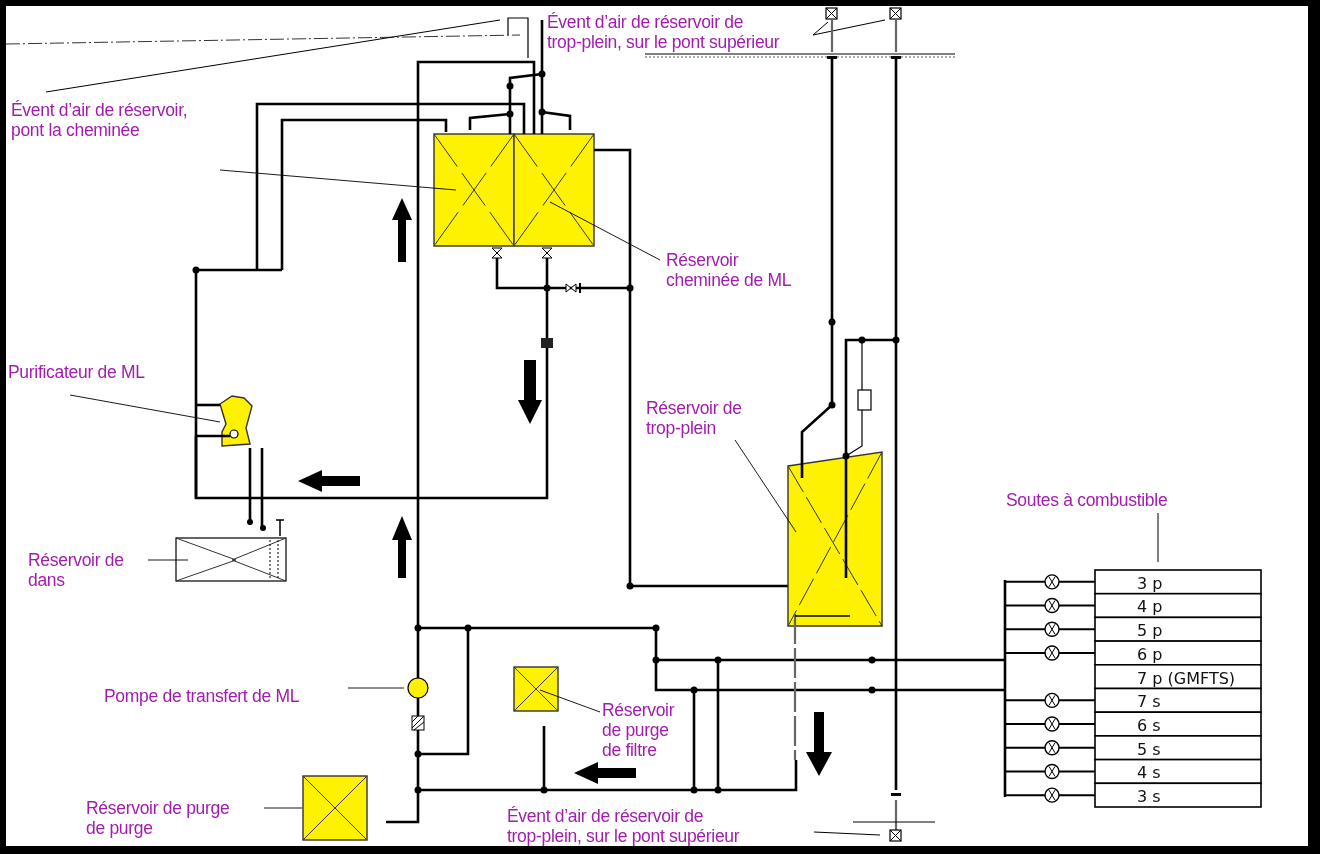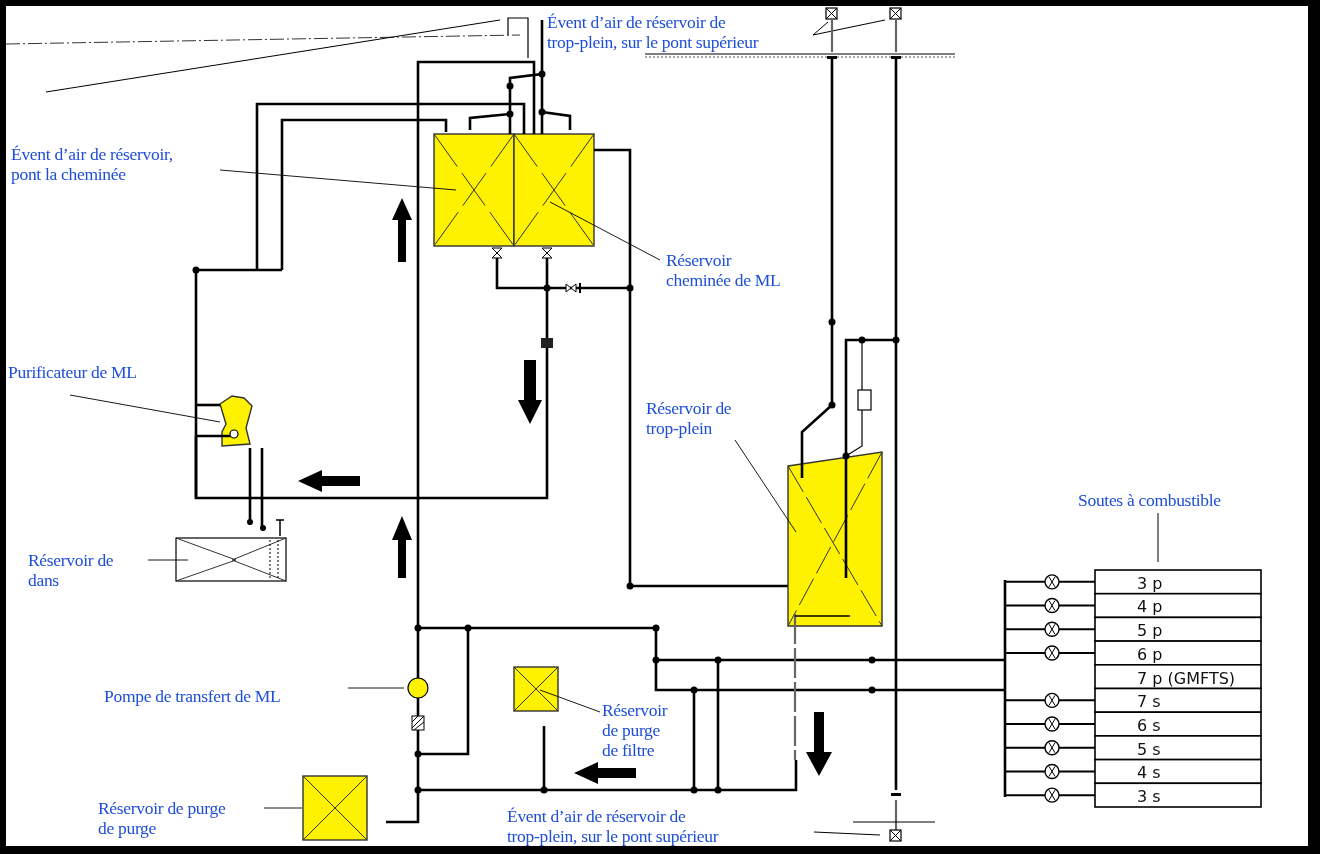--- a/index.html
+++ b/index.html
@@ -3,22 +3,22 @@
 <meta charset="utf-8">
 <style>
   html, body { margin: 0; padding: 0; background: #000; }
   body { width: 1320px; height: 854px; overflow: hidden; }
   #frame {
     position: absolute; left: 6px; top: 6px; width: 1302px; height: 840px;
     background: #fff;
   }
   svg { position: absolute; left: 0; top: 0; }
   .lbl {
-    position: absolute; font-family: Liberation Serif, serif; font-size: 17.5px;
-    line-height: 20px; color: #1d4ed8; white-space: pre; letter-spacing: -0.3px;
+    position: absolute; font-family: Liberation Sans, sans-serif; font-size: 17.5px;
+    line-height: 20px; color: #a21caf; white-space: pre; letter-spacing: -0.3px;
   }
   .p { stroke: #000; stroke-width: 2.6; fill: none; }
   .pt { stroke: #000; stroke-width: 1.2; fill: none; }
   .grey { stroke: #666; stroke-width: 2.2; fill: none; }
   .tank { fill: #FFF200; stroke: #333; stroke-width: 1.4; }
   .xline { stroke: #333; stroke-width: 1; fill: none; }
   .dot { fill: #000; }
   .bunk text { font-family: "DejaVu Sans", sans-serif; font-size: 16px; fill: #111; }
 </style>
 </head>
@@ -298,23 +298,23 @@
   <line x1="550" y1="202" x2="660" y2="260" stroke="#000" stroke-width="0.9"></line>
   <line x1="70" y1="395" x2="220" y2="422" stroke="#000" stroke-width="0.9"></line>
   <line x1="148" y1="560" x2="188" y2="560" stroke="#000" stroke-width="0.9"></line>
   <line x1="348" y1="688" x2="404" y2="688" stroke="#000" stroke-width="0.9"></line>
   <line x1="540" y1="690" x2="600" y2="712" stroke="#000" stroke-width="0.9"></line>
   <line x1="264" y1="808" x2="302" y2="808" stroke="#000" stroke-width="0.9"></line>
   <line x1="735" y1="440" x2="796" y2="532" stroke="#000" stroke-width="0.9"></line>
 </svg>
 
 <div class="lbl" style="left:541px;top:6px;"><span>Évent d’air de réservoir de</span><br><span>trop-plein, sur le pont supérieur</span></div>
-<div class="lbl" style="left:5px;top:94px;margin-top:44px;"><span>Évent d’air de réservoir,</span><br><span>pont la cheminée</span></div>
+<div class="lbl" style="left:5px;top:94px;"><span>Évent d’air de réservoir,</span><br><span>pont la cheminée</span></div>
 <div class="lbl" style="left:660px;top:244px;"><span>Réservoir</span><br><span>cheminée de ML</span></div>
 <div class="lbl" style="left:2px;top:356px;">Purificateur de ML</div>
 <div class="lbl" style="left:640px;top:392px;"><span>Réservoir de</span><br><span>trop-plein</span></div>
 <div class="lbl" style="left:22px;top:544px;"><span>Réservoir de</span><br><span>dans</span></div>
 <div class="lbl" style="left:98px;top:680px;">Pompe de transfert de ML</div>
 <div class="lbl" style="left:596px;top:694px;"><span>Réservoir</span><br><span>de purge</span><br><span>de filtre</span></div>
-<div class="lbl" style="left:92px;top:792px;"><span>Réservoir de purge</span><br><span>de purge</span></div>
+<div class="lbl" style="left:80px;top:792px;"><span>Réservoir de purge</span><br><span>de purge</span></div>
 <div class="lbl" style="left:501px;top:800px;"><span>Évent d’air de réservoir de</span><br><span>trop-plein, sur le pont supérieur</span></div>
-<div class="lbl" style="left:1072px;top:484px;">Soutes à combustible</div>
+<div class="lbl" style="left:1000px;top:484px;">Soutes à combustible</div>
 </div>
 
 </body></html>

